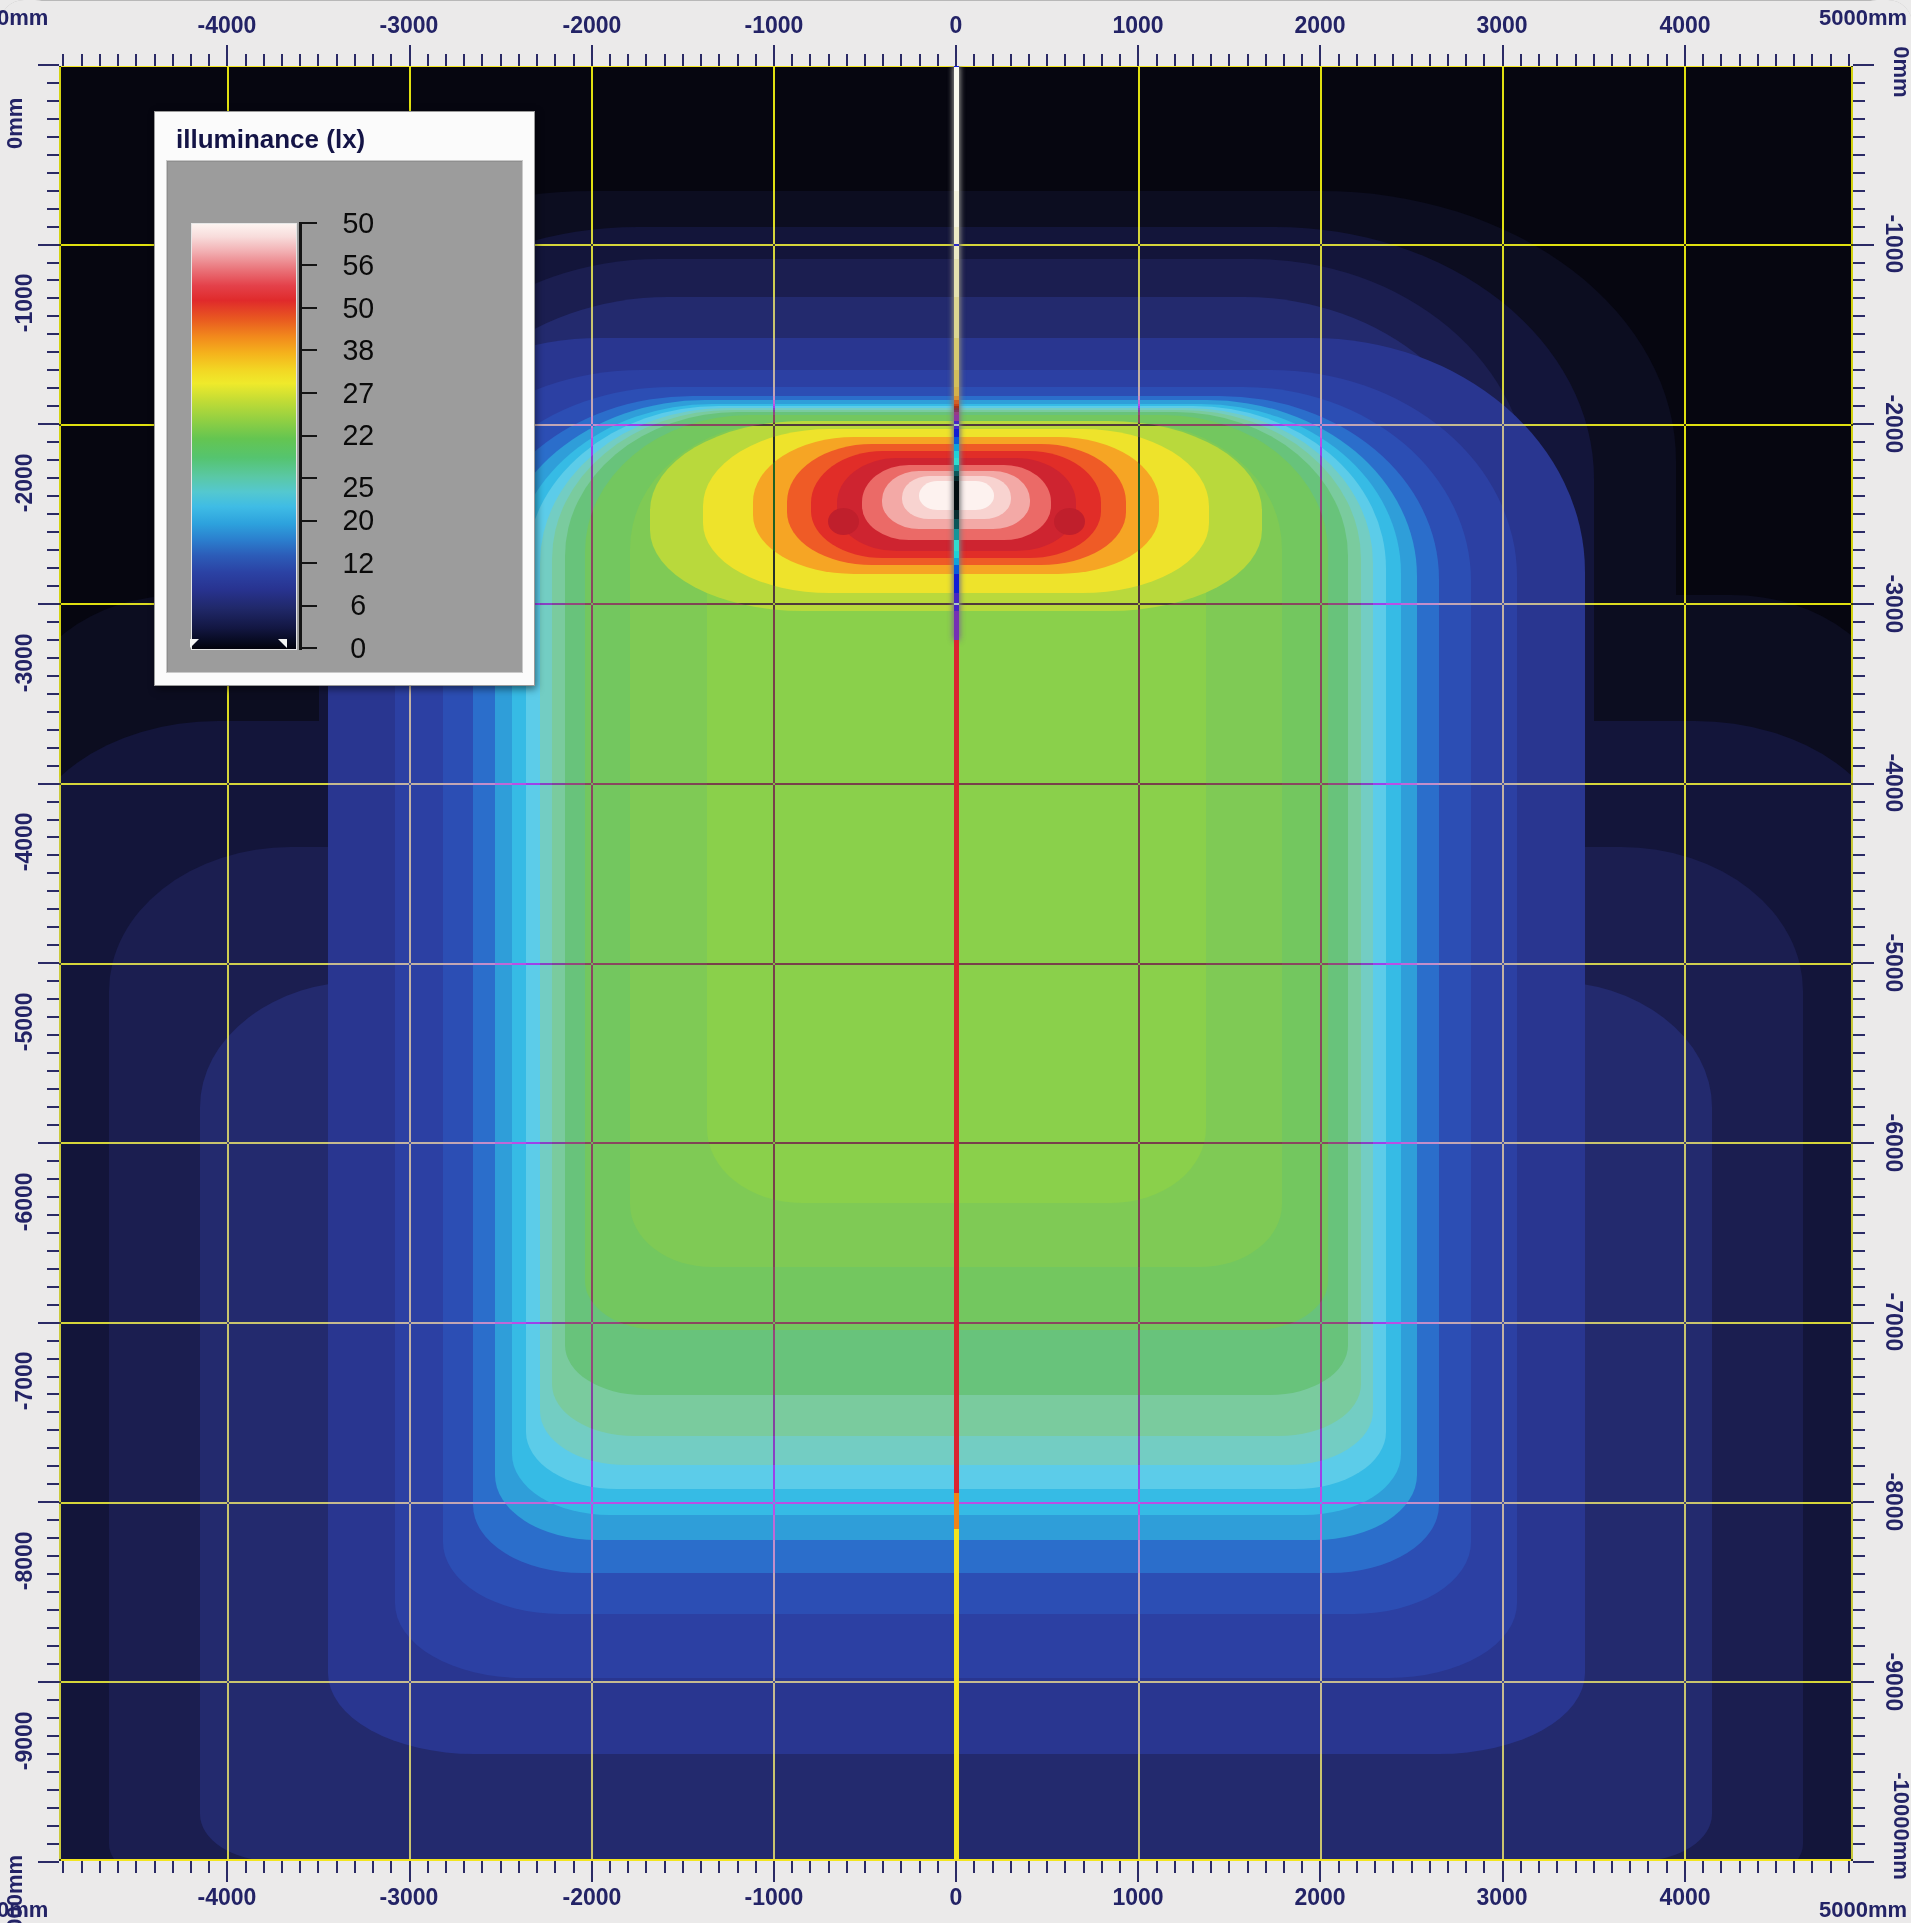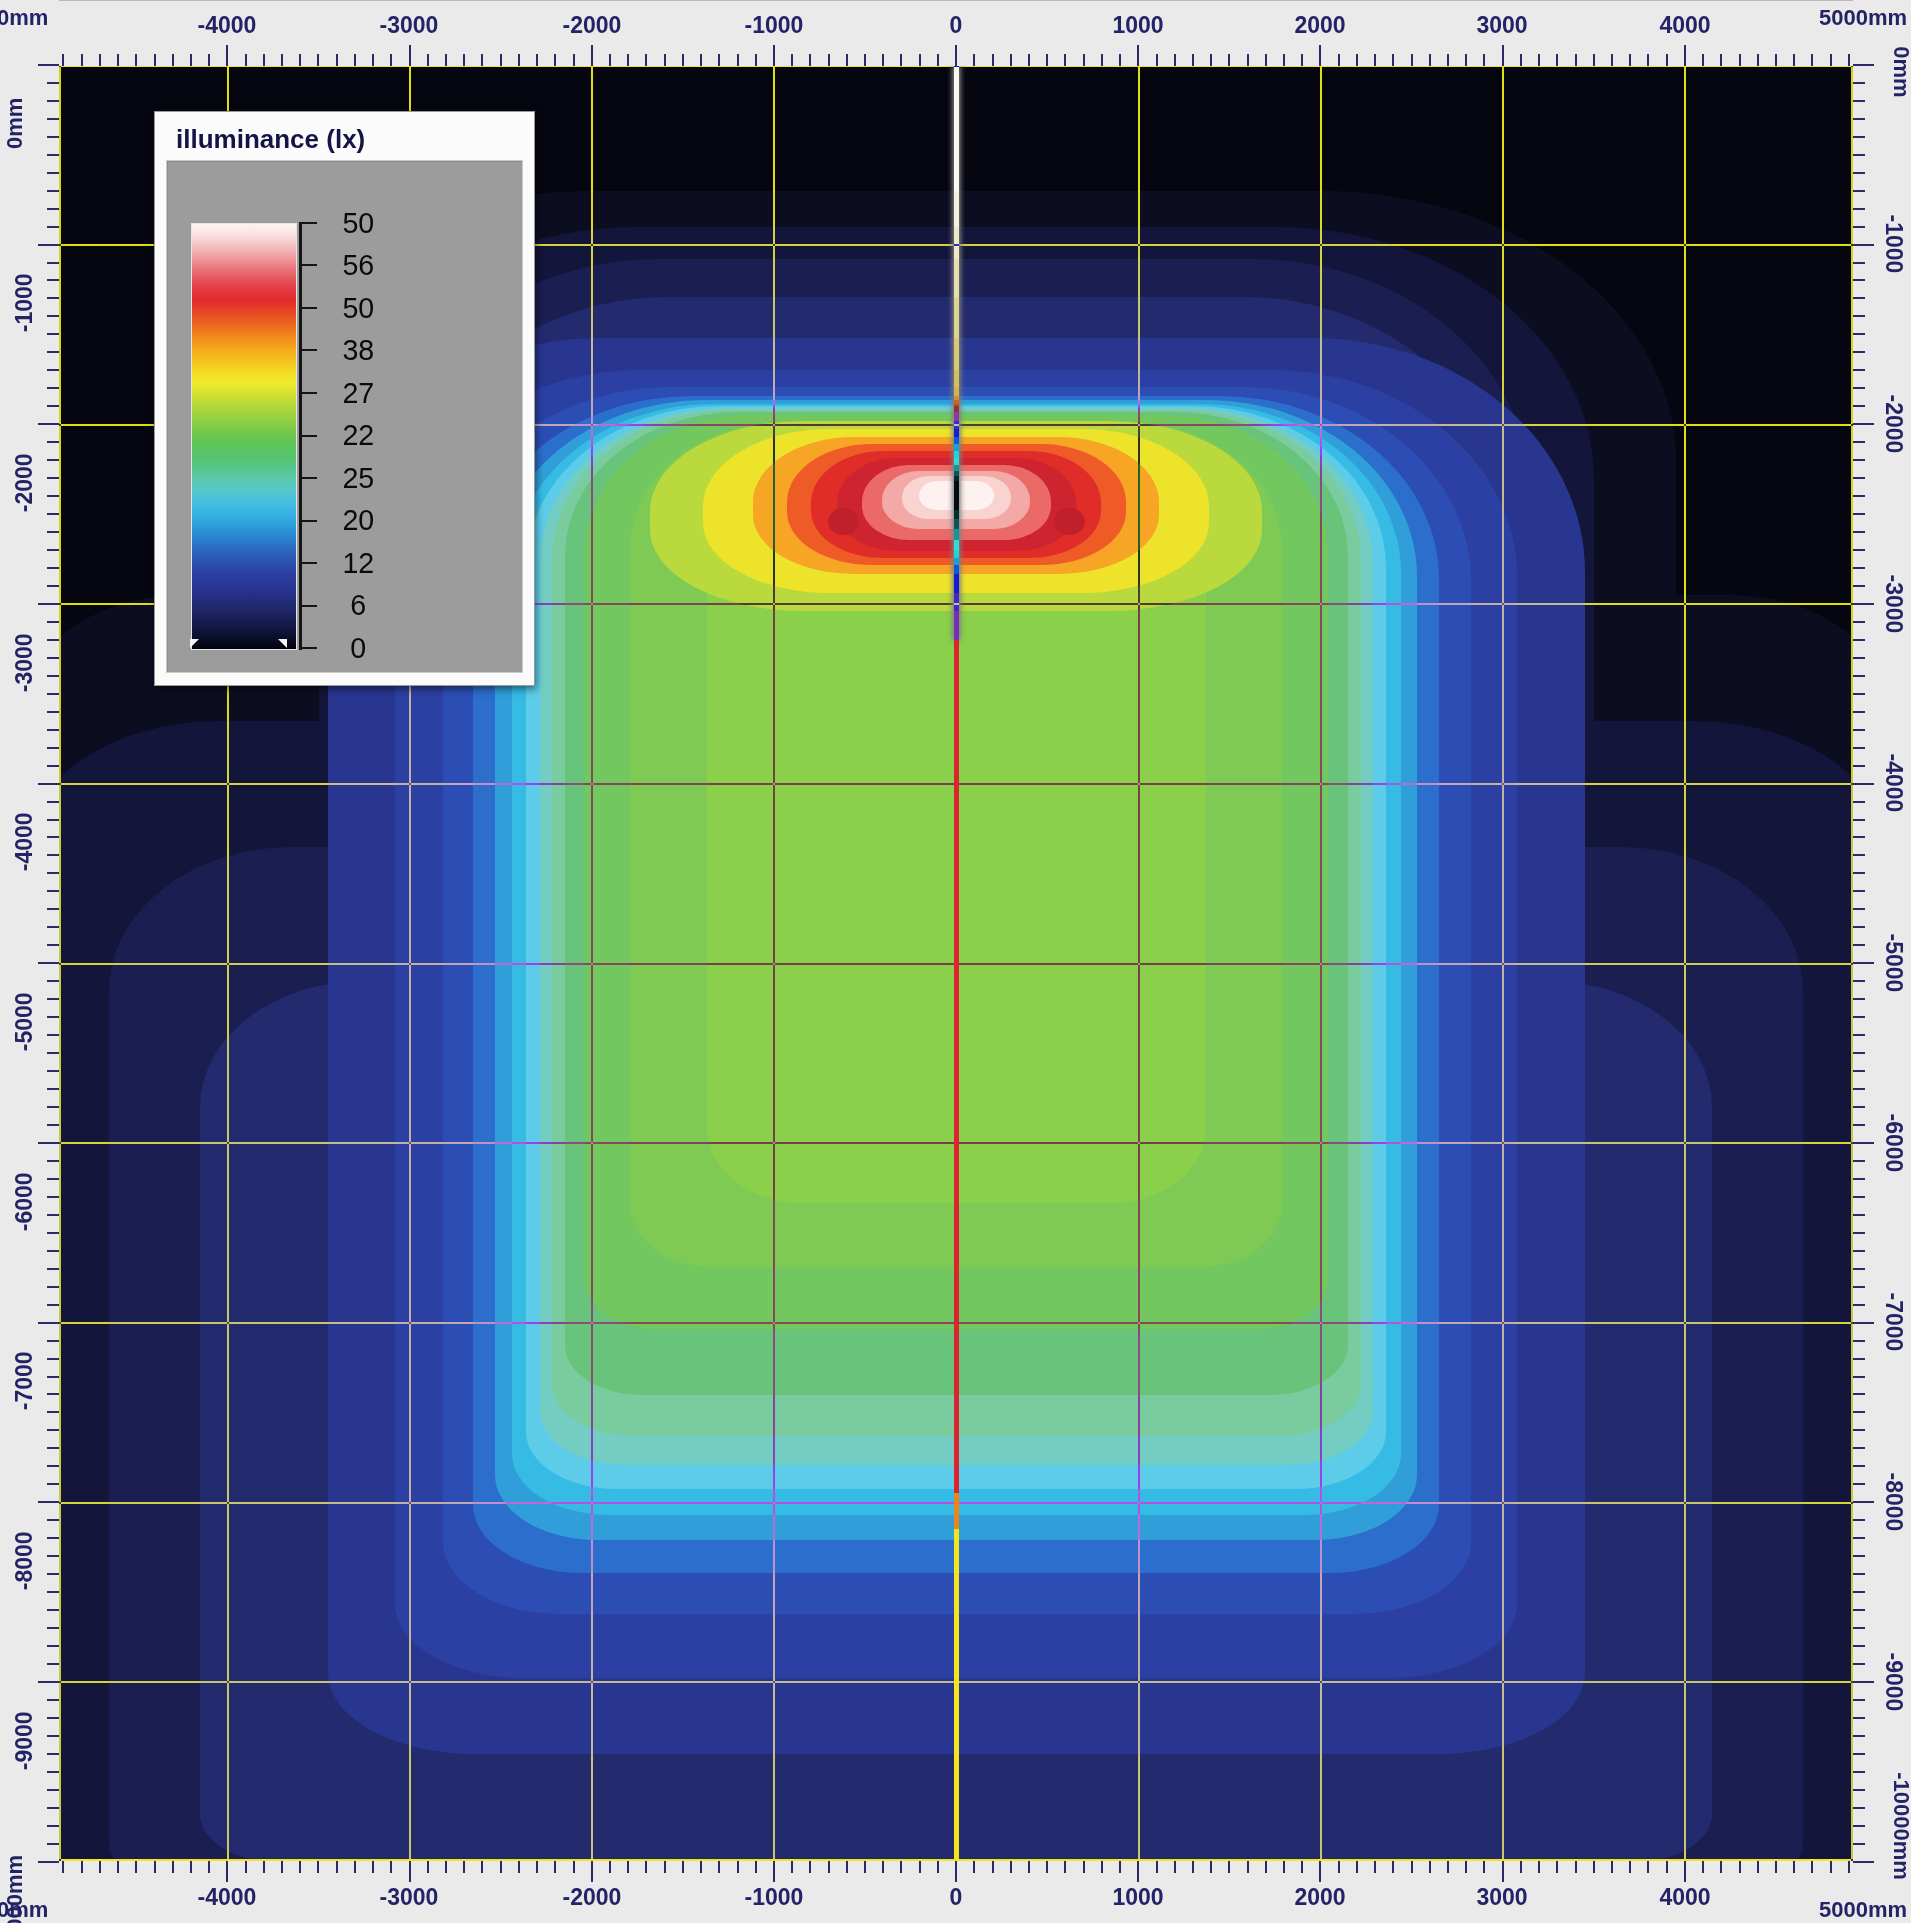--- a/index.html
+++ b/index.html
@@ -1,19 +1,19 @@
 <!DOCTYPE html>
 <html style="font-size:12px"><head>
 <meta charset="utf-8">
 <style>
   html,body{margin:0;padding:0;background:#e9e8e7;overflow:hidden;}
   #app{position:relative;width:1912px;height:1924px;background:#ebeaea;overflow:hidden;
        font-family:"Liberation Sans",sans-serif;}
   
-  .ruler{position:absolute;background:#ebeaea;z-index:5;}
+  .ruler{position:absolute;background:#ebeaea;z-index:5;border-radius:24px;}
   #ruler-top{left:0;top:0;width:1912px;height:65px;border-top:1.5px solid #b8b8b8;}
   #ruler-bottom{left:0;top:1861px;width:1912px;height:62px;}
   #ruler-left{left:0;top:0;width:59px;height:1924px;}
   #ruler-right{left:1853px;top:0;width:59px;height:1924px;}
   .tick{position:absolute;background:#2b2b66;}
   .tick-h{width:2.3px;}   
   .tick-v{height:2.3px;}  
   .rlabel{position:absolute;color:#232366;font-weight:bold;font-size:23px;
           transform:translateX(-50%);white-space:nowrap;}
   .rlabel-side{position:absolute;color:#232366;font-weight:bold;font-size:23px;white-space:nowrap;}
@@ -570,21 +570,21 @@
           <div class="cb-label" style="top: 104px;">56</div>
           <div class="cb-tick" style="top: 146px;"></div>
           <div class="cb-label" style="top: 147px;">50</div>
           <div class="cb-tick" style="top: 188px;"></div>
           <div class="cb-label" style="top: 189px;">38</div>
           <div class="cb-tick" style="top: 231px;"></div>
           <div class="cb-label" style="top: 232px;">27</div>
           <div class="cb-tick" style="top: 274px;"></div>
           <div class="cb-label" style="top: 274px;">22</div>
           <div class="cb-tick" style="top: 316px;"></div>
-          <div class="cb-label" style="top: 317px;">25</div>
+          <div class="cb-label" style="top: 326px;">25</div>
           <div class="cb-tick" style="top: 359px;"></div>
           <div class="cb-label" style="top: 359px;">20</div>
           <div class="cb-tick" style="top: 401px;"></div>
           <div class="cb-label" style="top: 402px;">12</div>
           <div class="cb-tick" style="top: 444px;"></div>
           <div class="cb-label" style="top: 444px;">6</div>
           <div class="cb-tick" style="top: 486px;"></div>
           <div class="cb-label" style="top: 487px;">0</div>
         </div>
     <div class="cb-wedge" style="left: 22.5px; top: 478px; border-width: 9px 9px 0px 0px; border-color: rgb(244, 244, 244) transparent transparent;"></div>

